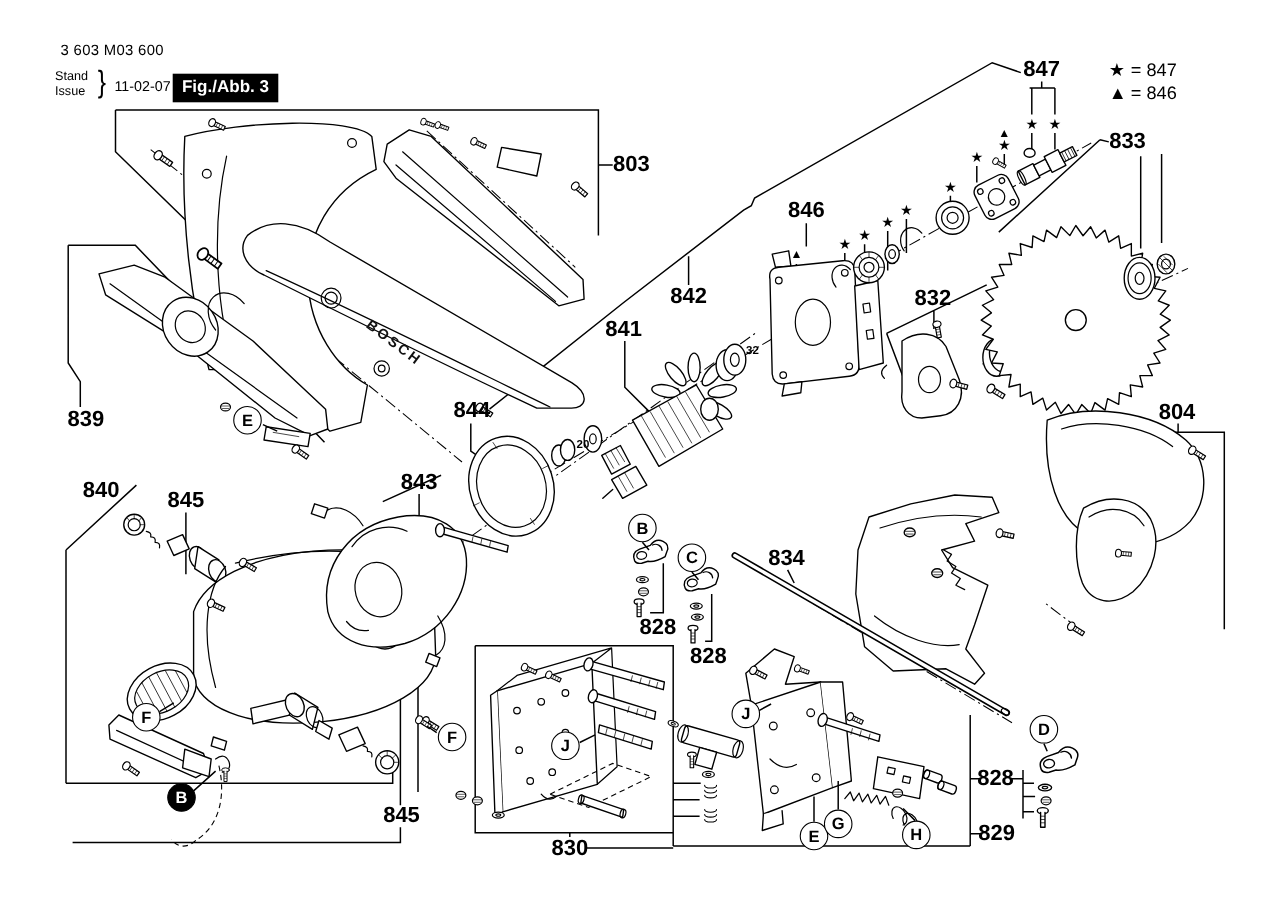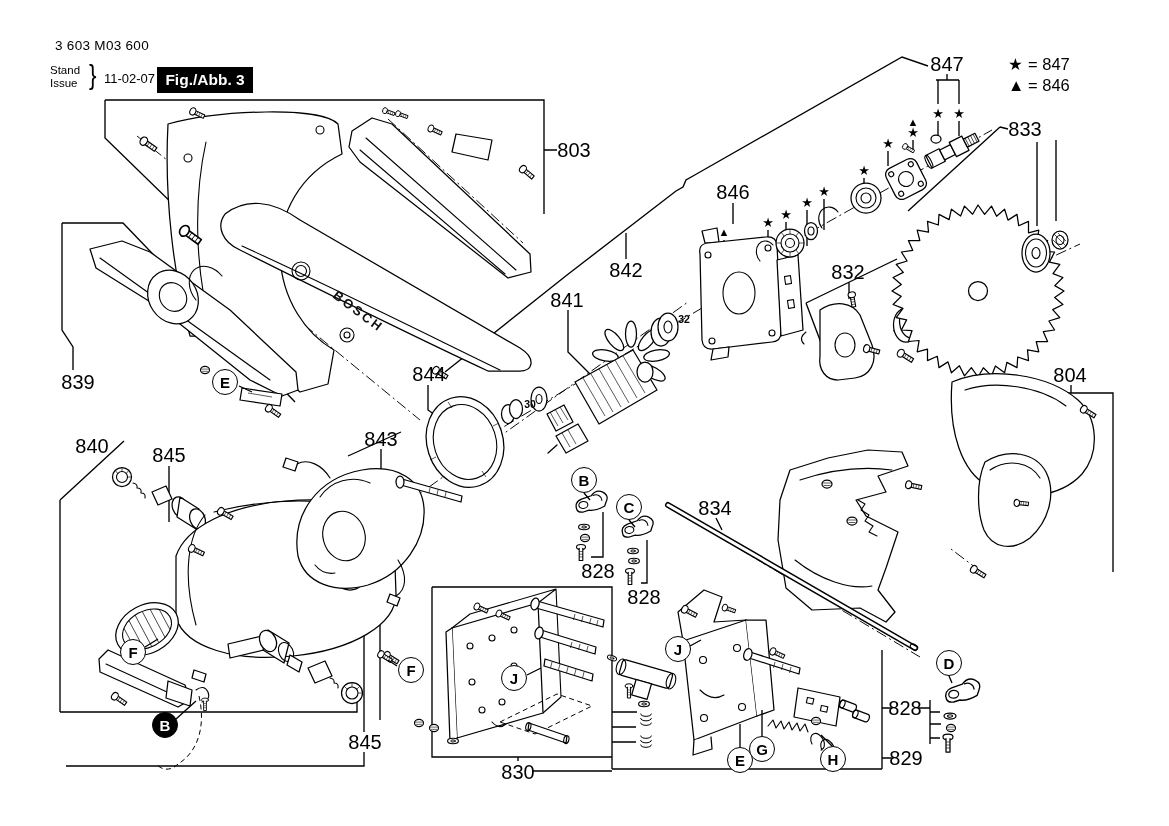--- a/index.html
+++ b/index.html
@@ -14,21 +14,21 @@
   .d{fill:none;stroke:#000;stroke-width:1;stroke-dasharray:5 3.5}
   .docnum{position:absolute;left:55px;top:38px;font-size:13.5px;letter-spacing:.3px}
   .standblk{position:absolute;left:50px;top:64px;font-size:11.5px;line-height:13px}
   .brace{position:absolute;left:88px;top:59px;font-size:28px;font-weight:400;transform:scaleX(.8)}
   .datev{position:absolute;left:104px;top:71px;font-size:13px}
   .figbadge{position:absolute;left:157px;top:67px;width:96px;height:26px;background:#000;color:#fff;
             font-weight:bold;font-size:15.5px;display:flex;align-items:center;justify-content:center}
   .legend{position:absolute;left:1008px;top:54px;font-size:16.5px;font-weight:normal;line-height:21px}
   .lsym{display:inline-block;width:20px}
   .notes{position:absolute;left:982px;top:719px;font-size:12.4px;line-height:14.2px}
-  .plabel{position:absolute;transform:translate(-50%,-50%);font-weight:normal;font-size:20px;white-space:nowrap}
+  .plabel{position:absolute;transform:translate(-50%,-50%);font-weight:bold;font-size:20px;white-space:nowrap}
   .dmark{position:absolute;transform:translate(-50%,-50%);font-weight:bold;font-size:10.5px}
   .co{position:absolute;width:26px;height:26px;border:1.8px solid #000;border-radius:50%;background:#fff;
       display:flex;align-items:center;justify-content:center;font-weight:bold;font-size:15px;
       transform:translate(-50%,-50%);box-sizing:border-box}
   .co.filled{background:#000;color:#fff}
   .mark{position:absolute;transform:translate(-50%,-50%);font-size:13px;line-height:13px}
   .mark.tri{font-size:11px}
 </style>
 </head>
 <body>
@@ -476,21 +476,21 @@
 <div class="plabel" style="left:169px;top:455px">845</div>
 <div class="plabel" style="left:1070px;top:375px">804</div>
 <div class="plabel" style="left:715px;top:508px">834</div>
 <div class="plabel" style="left:598px;top:571px">828</div>
 <div class="plabel" style="left:644px;top:597px">828</div>
 <div class="plabel" style="left:518px;top:772px">830</div>
 <div class="plabel" style="left:365px;top:742px">845</div>
 <div class="plabel" style="left:905px;top:708px">828</div>
 <div class="plabel" style="left:906px;top:758px">829</div>
 
-<span class="dmark" style="left:530px;top:404px">30</span>
+<span class="dmark" style="left:530px;top:404px">20</span>
 <span class="dmark" style="left:684px;top:319px">32</span>
 
 <div class="co" style="left:225px;top:382px">E</div>
 <div class="co" style="left:133px;top:652px">F</div>
 <div class="co filled" style="left:165px;top:725px">B</div>
 <div class="co" style="left:584px;top:480px">B</div>
 <div class="co" style="left:629px;top:507px">C</div>
 <div class="co" style="left:411px;top:670px">F</div>
 <div class="co" style="left:514px;top:678px">J</div>
 <div class="co" style="left:678px;top:649px">J</div>

